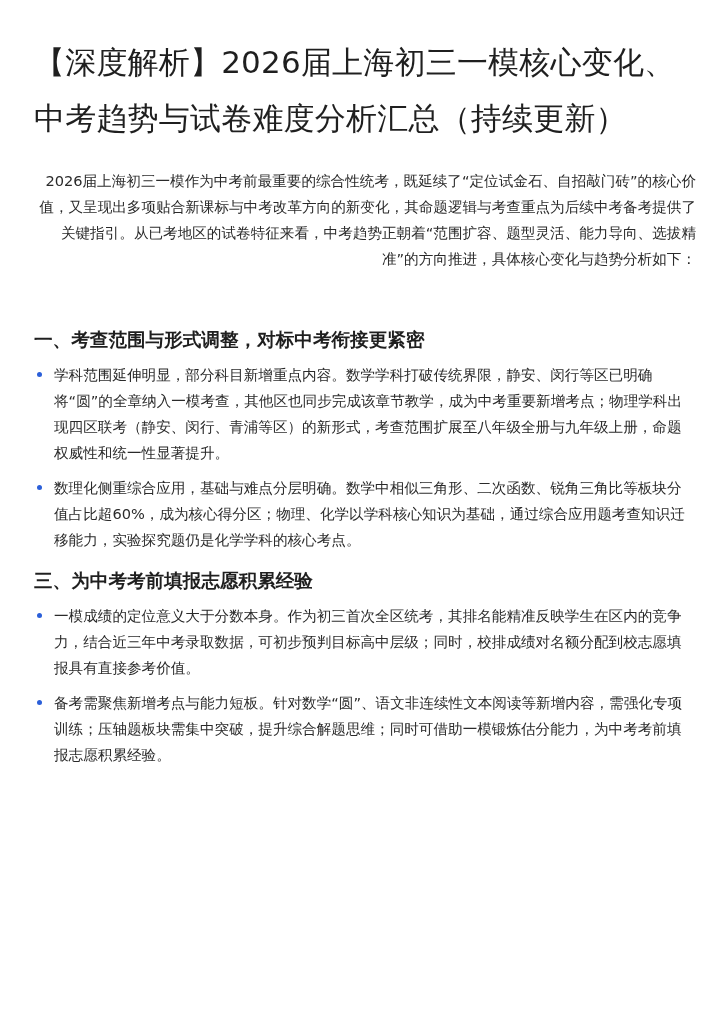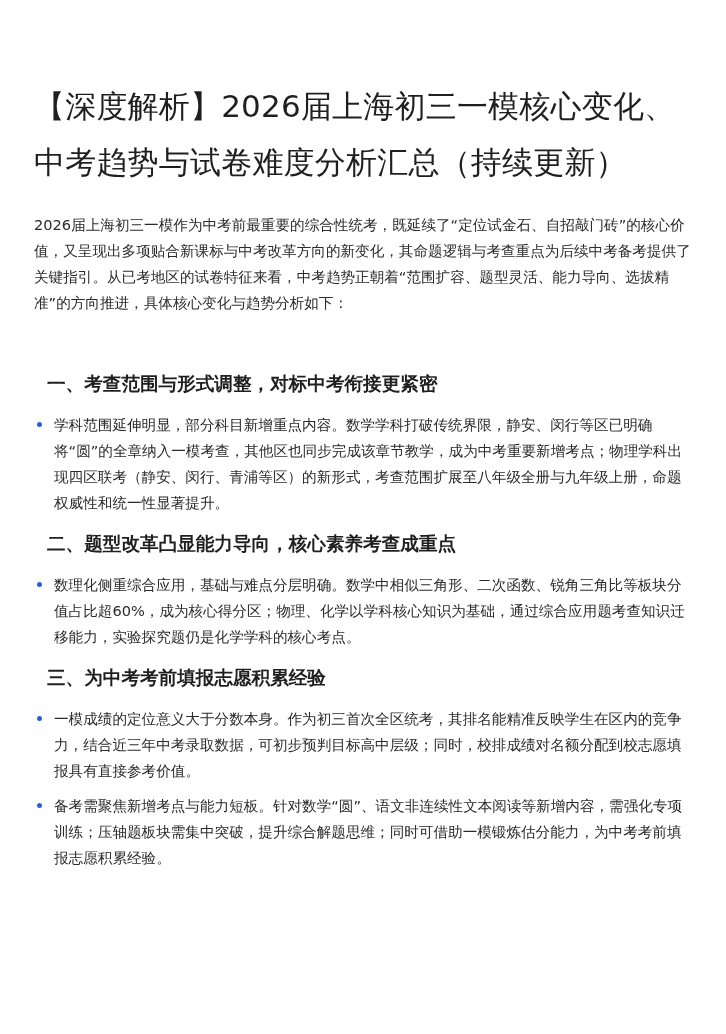--- a/index.html
+++ b/index.html
@@ -3,35 +3,35 @@
   <meta charset="utf-8">
   <style>
     html, body { margin: 0; padding: 0; background: #ffffff; }
     body {
       width: 726px; height: 1034px; overflow: hidden;
       font-family: "DejaVu Sans", "Liberation Sans", sans-serif;
       color: #222222;
     }
     .page { position: relative; padding: 0 30px 0 34px; }
     .title {
-      margin: 0; padding-top: 78px;
+      margin: 0; padding-top: 34px;
       font-size: 31px; line-height: 56px; font-weight: 500;
       color: #1f1f1f; letter-spacing: 0.2px;
     }
     .intro {
       margin: 22px 0 0 0;
-      font-size: 14.6px; line-height: 26px; color: #2a2a2a;
+      font-size: 14.6px; line-height: 26px; color: #2a2a2a; text-align: right;
     }
     .section-heading {
-      margin: 13px; font-size: 18.6px; font-weight: 600; color: #1f1f1f;
+      margin: 0; font-size: 18.6px; font-weight: 600; color: #1f1f1f;
       line-height: 28px;
     }
     .sec1 { margin-top: 54px; }
     .sec { margin-top: 14px; }
-    ul.bullets { list-style: none; margin: 14px 0 0 0; padding: 0; }
+    ul.bullets { list-style: none; margin: 8px 0 0 0; padding: 0; }
     ul.bullets li {
       position: relative; padding-left: 20px;
       font-size: 14.6px; line-height: 26px; color: #2a2a2a;
       margin-bottom: 9px;
     }
     .dot {
       position: absolute; left: 3px; top: 10px;
       width: 5px; height: 5px; border-radius: 50%;
       background: #2b5fd9;
     }
@@ -44,21 +44,20 @@
   <p class="intro">2026届上海初三一模作为中考前最重要的综合性统考，既延续了“定位试金石、自招敲门砖”的核心价值，又呈现出多项贴合新课标与中考改革方向的新变化，其命题逻辑与考查重点为后续中考备考提供了关键指引。从已考地区的试卷特征来看，中考趋势正朝着“范围扩容、题型灵活、能力导向、选拔精准”的方向推进，具体核心变化与趋势分析如下：</p>
 
   <h2 class="section-heading sec1">一、考查范围与形式调整，对标中考衔接更紧密</h2>
   <ul class="bullets">
     <li>
       <span class="dot" style="background: rgb(43, 95, 217);"></span>
       <span>学科范围延伸明显，部分科目新增重点内容。数学学科打破传统界限，静安、闵行等区已明确将“圆”的全章纳入一模考查，其他区也同步完成该章节教学，成为中考重要新增考点；物理学科出现四区联考（静安、闵行、青浦等区）的新形式，考查范围扩展至八年级全册与九年级上册，命题权威性和统一性显著提升。</span>
     </li>
   </ul>
 
-  <h2 class="section-heading sec">二、题型改革凸显能力导向，核心素养考查成重点</h2>
   <ul class="bullets">
     <li>
       <span class="dot" style="background: rgb(43, 95, 217);"></span>
       <span>数理化侧重综合应用，基础与难点分层明确。数学中相似三角形、二次函数、锐角三角比等板块分值占比超60%，成为核心得分区；物理、化学以学科核心知识为基础，通过综合应用题考查知识迁移能力，实验探究题仍是化学学科的核心考点。</span>
     </li>
   </ul>
 
   <h2 class="section-heading sec">三、为中考考前填报志愿积累经验</h2>
   <ul class="bullets">
     <li>

